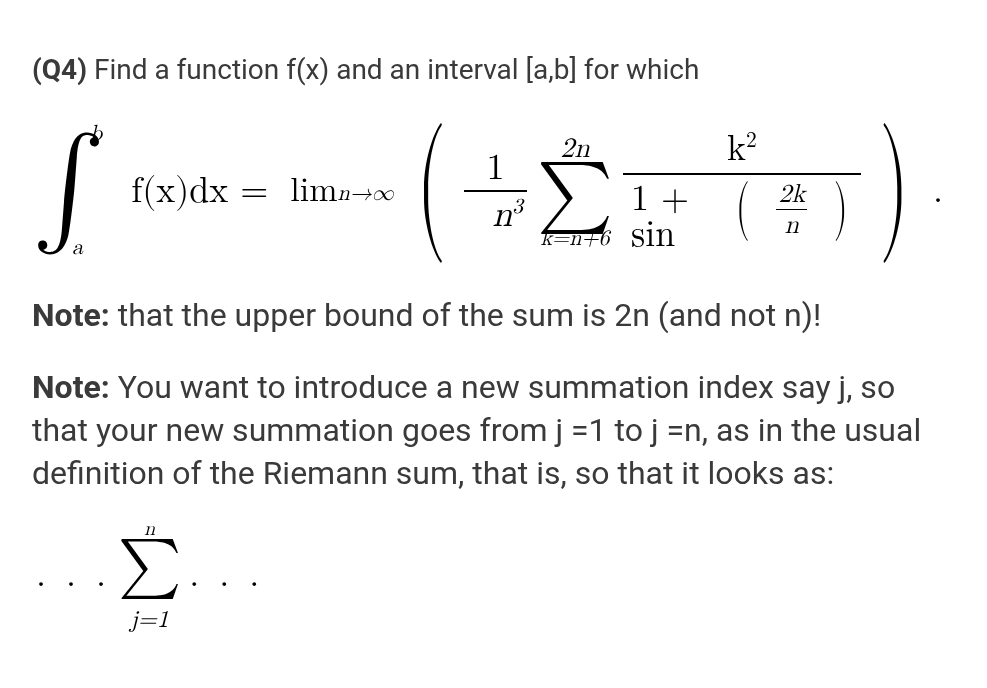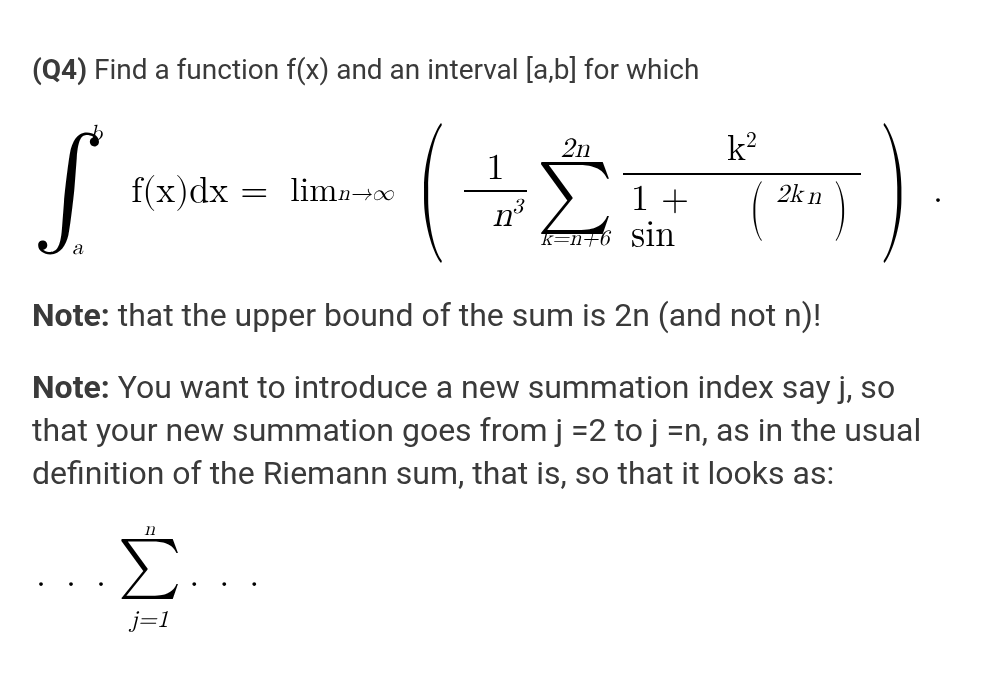--- a/index.html
+++ b/index.html
@@ -132,25 +132,25 @@
   .bigfrac .bar { width: 100%; border-top: 2px solid #000; }
   .bigfrac .den {
     padding: 6px 8px 0 8px;
     display: flex;
     align-items: flex-start;
     gap: 2px;
   }
   
   .smallfrac {
     display: inline-flex;
-    flex-direction: row;
+    flex-direction: column;
     align-items: center;
     line-height: 1;
     font-size: 26px;
-    margin: 0 4px;
+    margin: 0 20px;
   }
   .smallfrac .num { padding: 0 2px 2px 2px; font-style: italic; }
   .smallfrac .bar { width: 100%; border-top: 1.6px solid #000; }
   .smallfrac .den { padding: 2px 2px 0 2px; font-style: italic; }
   .smparen {
     font-size: 60px;
     line-height: 0.9;
     transform: scaleX(0.6);
     display: inline-block;
   }
@@ -242,21 +242,21 @@
     </div>
   </div>
 
   <div class="note">
     <span class="label">Note:</span>
     <span>that the upper bound of the sum is 2n (and not n)!</span>
   </div>
 
   <div class="hint">
     <span class="label">Note:</span>
-    <span>You want to introduce a new summation index say j, so that your new summation goes from j =2 to j =n, as in the usual definition of the Riemann sum, that is, so that it looks as:</span>
+    <span>You want to introduce a new summation index say j, so that your new summation goes from j =1 to j =n, as in the usual definition of the Riemann sum, that is, so that it looks as:</span>
   </div>
 
   <div class="f2">
     <span class="dots">. . .</span>
     <div class="sigma2">
       <span class="s-top">n</span>
       <span class="s-sign">∑</span>
       <span class="s-bot">j=1</span>
     </div>
     <span class="dots">. . .</span>

